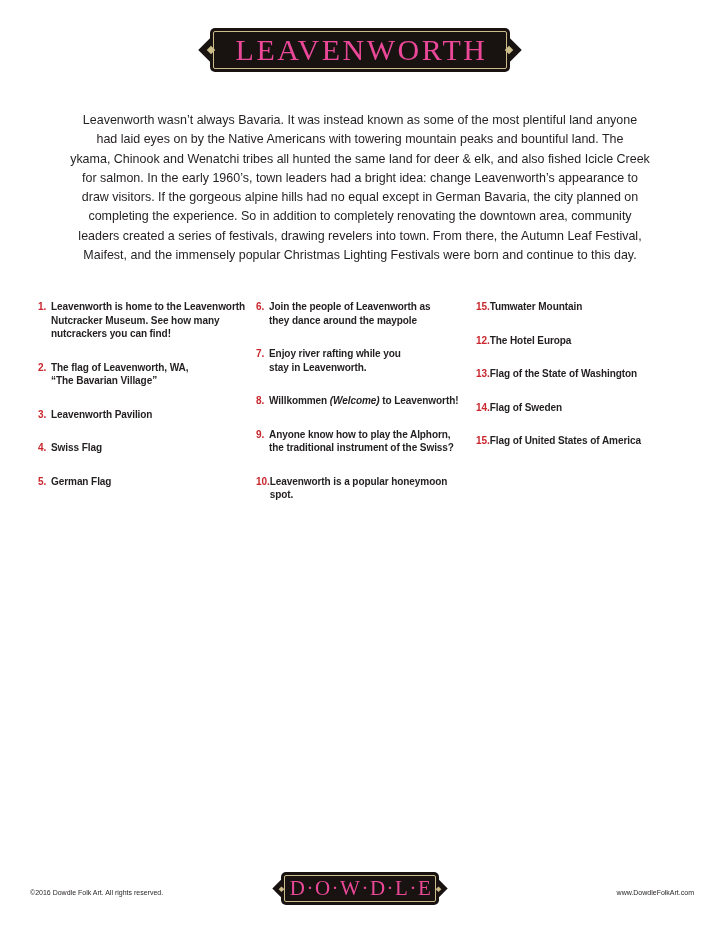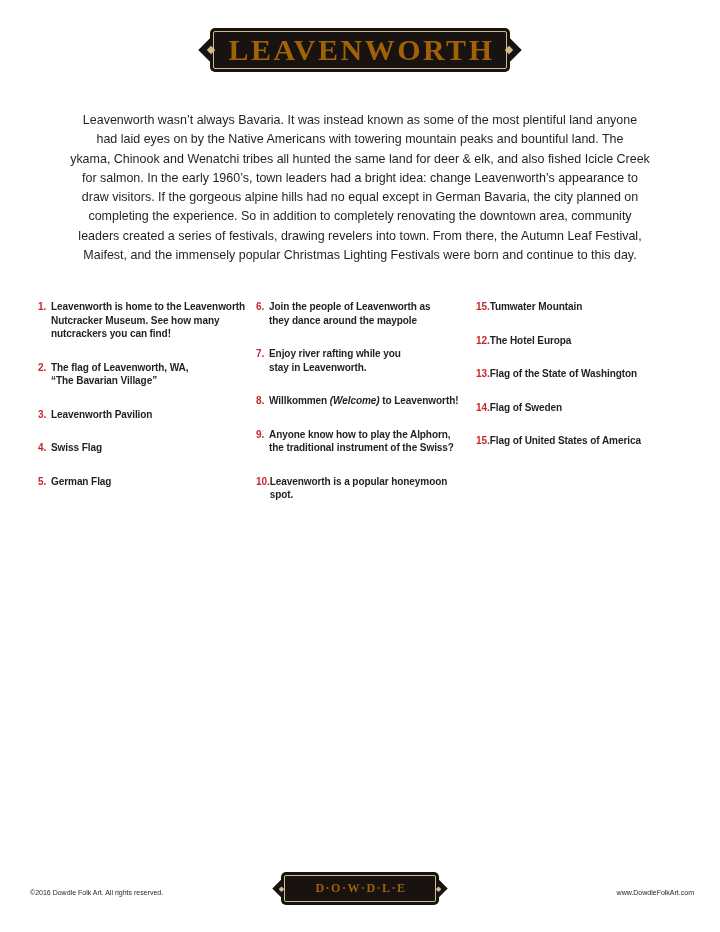--- a/index.html
+++ b/index.html
@@ -24,26 +24,26 @@
     position:absolute;inset:3px;
     border:1px solid #cdbd8a;
     border-radius:2px;
     pointer-events:none;
   }
   .header-plaque{left:210px;top:28px;width:300px;height:44px;}
   .footer-plaque{left:281px;top:872px;width:158px;height:33px;}
 
   .plaque-title{
     font-family:"Liberation Serif", serif;
-    font-weight:bold;
-    color:#a16207;
+    font-weight:normal;
+    color:#ec4899;
     white-space:nowrap;
   }
   .header-plaque .plaque-title{font-size:30px;letter-spacing:2.5px;padding-left:3px;}
-  .footer-plaque .plaque-title{font-size:12px;letter-spacing:1.5px;padding-left:2px;}
+  .footer-plaque .plaque-title{font-size:21px;letter-spacing:1.5px;padding-left:2px;}
 
   .endcap{
     position:absolute;top:50%;
     background:#181310;
     transform:rotate(45deg);
   }
   .header-plaque .endcap{width:18px;height:18px;margin-top:-9px;}
   .footer-plaque .endcap{width:13px;height:13px;margin-top:-6.5px;}
   .endcap.left{left:-8px;}
   .endcap.right{right:-8px;}

